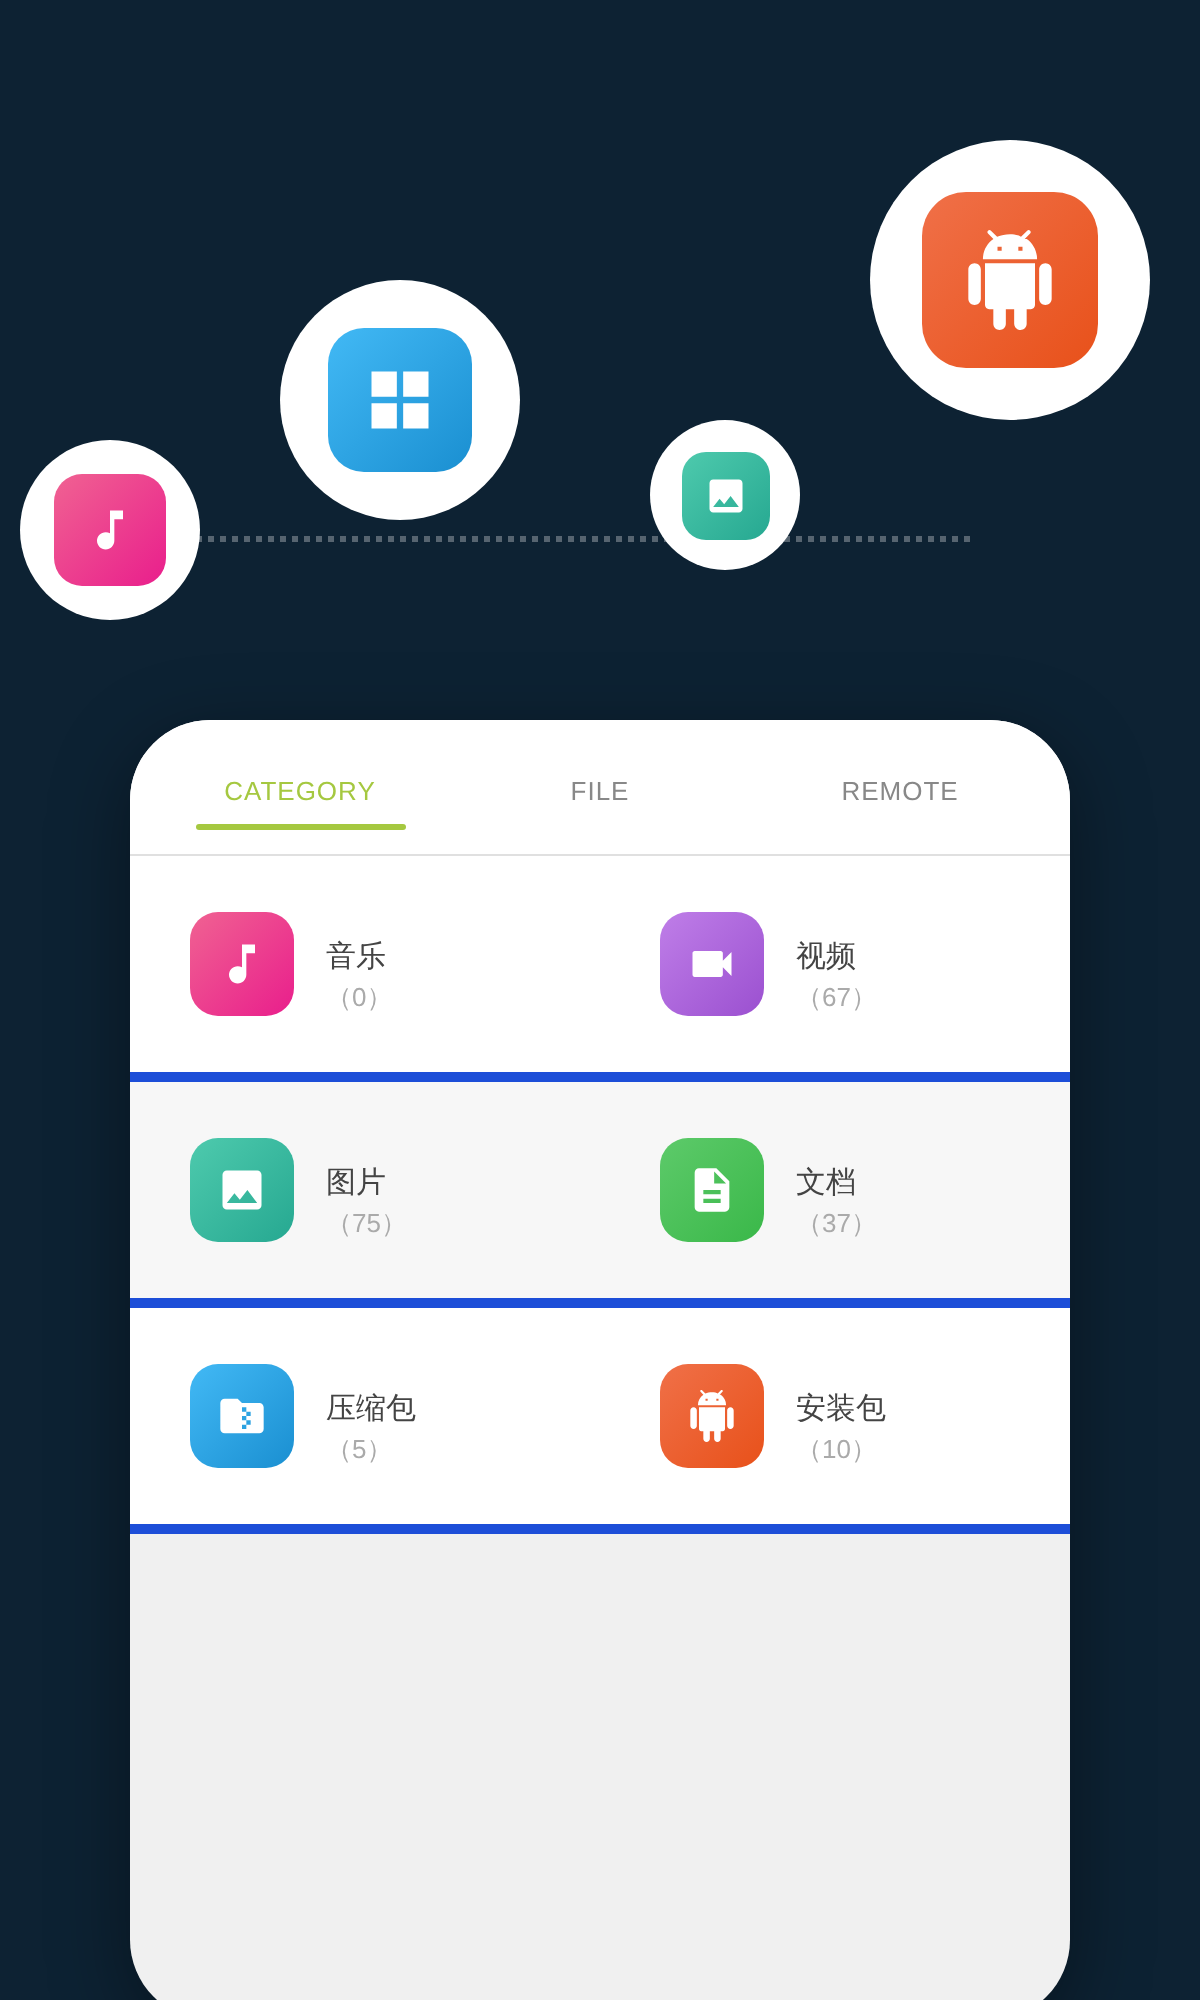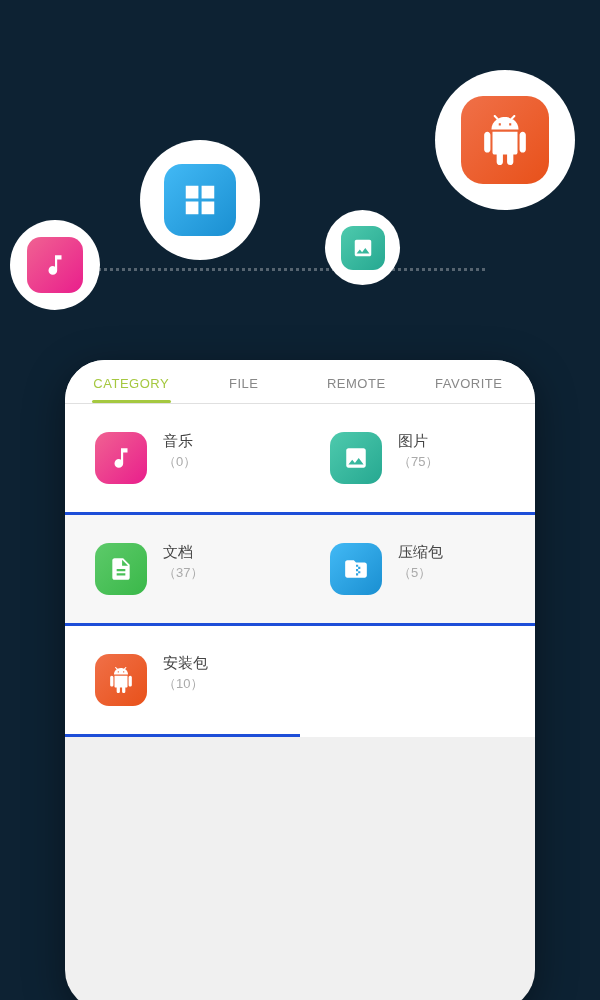--- a/index.html
+++ b/index.html
@@ -95,21 +95,21 @@
       border-radius: 40px;
       overflow: hidden;
       box-shadow: 0 10px 40px rgba(0,0,0,0.4);
     }
 
     
     .tabs {
       display: flex;
       background: white;
       border-bottom: 1px solid #e0e0e0;
-      padding: 0 10px;
+      padding: 12px 10px;
     }
 
     .tab {
       flex: 1;
       text-align: center;
       padding: 16px 5px 12px;
       font-size: 13px;
       color: #888;
       cursor: pointer;
       font-weight: 500;
@@ -139,23 +139,23 @@
     
     .category-grid {
       display: grid;
       grid-template-columns: 1fr 1fr;
       background: white;
     }
 
     .category-cell {
       padding: 28px 20px 28px 30px;
       display: flex;
-      align-items: flex-start;
+      align-items: flex-end;
       gap: 16px;
-      border-bottom: 3px solid #1d4ed8;
+      border-bottom: 5px solid #1d4ed8;
       background: white;
       cursor: pointer;
     }
 
     .category-cell:nth-child(3),
     .category-cell:nth-child(4) {
       background: #f7f7f7;
     }
 
     .category-icon {
@@ -246,39 +246,47 @@
   <div class="tabs">
     <div class="tab active">
       <span class="tab-active-text">CATEGORY</span>
     </div>
     <div class="tab">
       <span>FILE</span>
     </div>
     <div class="tab">
       <span>REMOTE</span>
     </div>
-    <div class="tab">
-      <span>FAVORITE</span>
-    </div>
   </div>
 
   <div class="category-grid">
 
     <div class="category-cell">
       <div class="category-icon icon-music">
         <svg class="icon-svg" viewBox="0 0 24 24">
           <path d="M12 3v10.55c-.59-.34-1.27-.55-2-.55-2.21 0-4 1.79-4 4s1.79 4 4 4 4-1.79 4-4V7h4V3h-6z"></path>
         </svg>
       </div>
       <div class="category-info">
         <span class="category-name">音乐</span>
         <span class="category-count">（0）</span>
       </div>
     </div>
 
+    <div class="category-cell">
+      <div class="category-icon icon-video">
+        <svg class="icon-svg" viewBox="0 0 24 24">
+          <path d="M17 10.5V7c0-.55-.45-1-1-1H4c-.55 0-1 .45-1 1v10c0 .55.45 1 1 1h12c.55 0 1-.45 1-1v-3.5l4 4v-11l-4 4z"></path>
+        </svg>
+      </div>
+      <div class="category-info">
+        <span class="category-name">视频</span>
+        <span class="category-count">（67）</span>
+      </div>
+    </div>
 
     <div class="category-cell">
       <div class="category-icon icon-photo">
         <svg class="icon-svg" viewBox="0 0 24 24">
           <path d="M21 19V5c0-1.1-.9-2-2-2H5c-1.1 0-2 .9-2 2v14c0 1.1.9 2 2 2h14c1.1 0 2-.9 2-2zM8.5 13.5l2.5 3.01L14.5 12l4.5 6H5l3.5-4.5z"></path>
         </svg>
       </div>
       <div class="category-info">
         <span class="category-name">图片</span>
         <span class="category-count">（75）</span>

